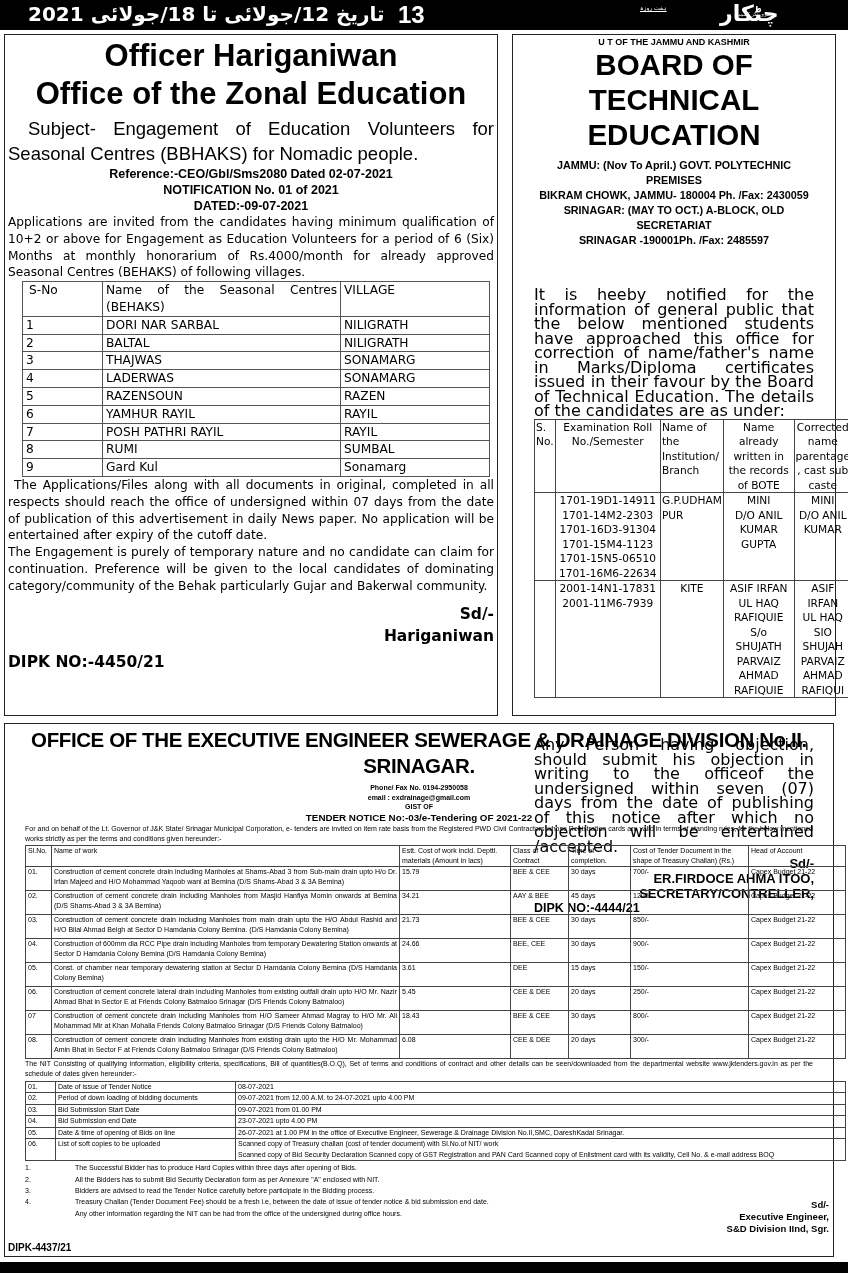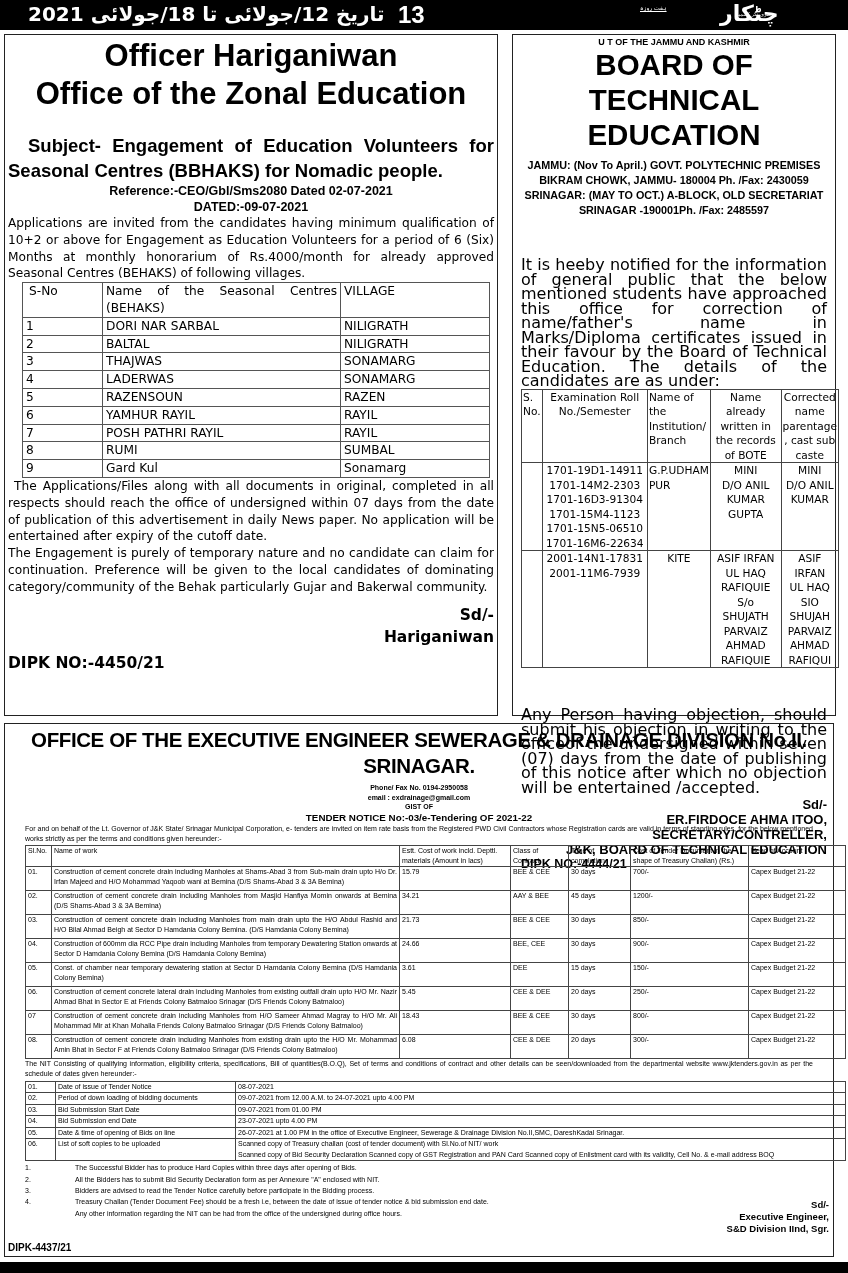--- a/index.html
+++ b/index.html
@@ -10,27 +10,27 @@
   .masthead { position: absolute; left: 0; top: 0; width: 848px; height: 30px; background: #000; color: #fff; }
   .mh-date { position: absolute; left: 28px; top: 2px; font-family: "DejaVu Sans", sans-serif; font-weight: bold; font-size: 20px; letter-spacing: 0; direction: rtl; unicode-bidi: plaintext; }
   .mh-page { position: absolute; left: 398px; top: 1px; font-family: "Liberation Sans", sans-serif; font-weight: bold; font-size: 24px; }
   .mh-logo { position: absolute; left: 640px; top: 1px; font-family: "DejaVu Sans", sans-serif; font-weight: bold; font-size: 22px; direction: rtl; }
   .mh-logo-sub { position: absolute; left: 640px; top: 4px; font-size: 6px; color: #fff; text-decoration: underline; }
   .mh-logo-sub2 { position: absolute; left: 736px; top: 11px; font-size: 5px; color: #fff; }
 
   
   .box { position: absolute; border: 1.5px solid #222; }
   .box-zonal { left: 4px; top: 34px; width: 494px; height: 682px; padding: 2px 3px 0 3px; }
-  .box-bote { left: 512px; top: 34px; width: 324px; height: 682px; padding: 0 8px; }
+  .box-bote { left: 512px; top: 34px; width: 324px; height: 682px; padding: 0 21px; }
   .box-tender { left: 4px; top: 723px; width: 830px; height: 534px; padding: 0 20px; }
   .bottom-bar { position: absolute; left: 0; top: 1262px; width: 848px; height: 11px; background: #000; }
 
   
   .z-title { font-family: "Liberation Sans", sans-serif; font-weight: bold; font-size: 31px; line-height: 38px; text-align: center; }
-  .z-subject { font-family: "Liberation Sans", sans-serif; font-weight: bold; font-size: 18.5px; line-height: 25px; text-align: justify; text-align-last: left; margin-top: 20px; }
+  .z-subject { font-family: "Liberation Sans", sans-serif; font-weight: normal; font-size: 18.5px; line-height: 25px; text-align: justify; text-align-last: left; margin-top: 3px; }
   .z-subject .indent { display: inline-block; width: 20px; }
   .z-ref { font-family: "Liberation Sans", sans-serif; font-weight: bold; font-size: 12.5px; line-height: 16px; text-align: center; }
   .z-body { font-family: "DejaVu Sans", sans-serif; font-size: 12.2px; line-height: 16.8px; text-align: justify; }
   .z-body.last { text-align-last: left; }
   table.z-table { border-collapse: collapse; margin: 0 0 0 14px; width: 468px; font-family: "DejaVu Sans", sans-serif; font-size: 12.2px; }
   table.z-table td { border: 1px solid #555; padding: 0 3px; line-height: 16.8px; vertical-align: top; }
   table.z-table td.c1 { width: 80px; }
   table.z-table td.c2 { width: 238px; text-align: justify; text-align-last: justify; }
   table.z-table tr.h td.c2 { text-align-last: left; }
   .z-sign { font-family: "DejaVu Sans", sans-serif; font-weight: bold; font-size: 15.5px; line-height: 22px; text-align: right; }
@@ -86,20 +86,21 @@
   <div class="mh-logo-sub2">سری نگر کشمیر</div>
   <div class="mh-logo-sub">ہفت روزہ</div>
   <div class="mh-logo" style="left:720px;">چٹکار</div>
 </div>
 
 <div class="box box-zonal">
   <div class="z-title">Officer Hariganiwan</div>
   <div class="z-title">Office of the Zonal Education</div>
   <div class="z-subject"><span class="indent"></span><span>Subject- Engagement of Education Volunteers for Seasonal Centres (BBHAKS) for Nomadic people.</span></div>
   <div class="z-ref">Reference:-CEO/Gbl/Sms2080  Dated 02-07-2021</div>
+  <div class="z-ref">NOTIFICATION No. 01 of 2021</div>
   <div class="z-ref">DATED:-09-07-2021</div>
   <div class="z-body">Applications are invited from the candidates having minimum qualification of 10+2 or above for Engagement as Education Volunteers for a period of 6 (Six) Months at monthly honorarium of Rs.4000/month for already approved Seasonal Centres (BEHAKS) of following villages.</div>
   <table class="z-table">
     <tbody>
         <tr class="h">
       <td class="c1" style="padding-left:6px;">S-No</td>
       <td class="c2">Name of the Seasonal Centres (BEHAKS)</td>
       <td>VILLAGE</td>
     </tr>
     <tr>
@@ -213,21 +214,20 @@
 PARVAIZ
 AHMAD
 RAFIQUI</td>
     </tr>
   </tbody>
     </table>
   <div class="b-body last">Any Person having objection, should submit his objection in writing to the officeof the undersigned within seven (07) days from the date of publishing of this notice after which no objection will be entertained /accepted.</div>
   <div class="b-sign" style="margin-top:2px;">Sd/-</div>
   <div class="b-sign">ER.FIRDOCE AHMA ITOO,</div>
   <div class="b-sign">SECRETARY/CONTRELLER,</div>
-  <div class="b-sign">J&amp;K, BOARD OF TECHNICAL EDUCATION</div>
   <div class="b-dipk">DIPK NO:-4444/21</div>
 </div>
 
 <div class="box box-tender">
   <div class="t-title">OFFICE OF THE EXECUTIVE ENGINEER SEWERAGE &amp; DRAINAGE  DIVISION No.II. SRINAGAR.</div>
   <div class="t-contact">
     <div>Phone/ Fax No. 0194-2950058</div>
     <div>email : exdrainage@gmail.com</div>
     <div>GIST OF</div>
   </div>

